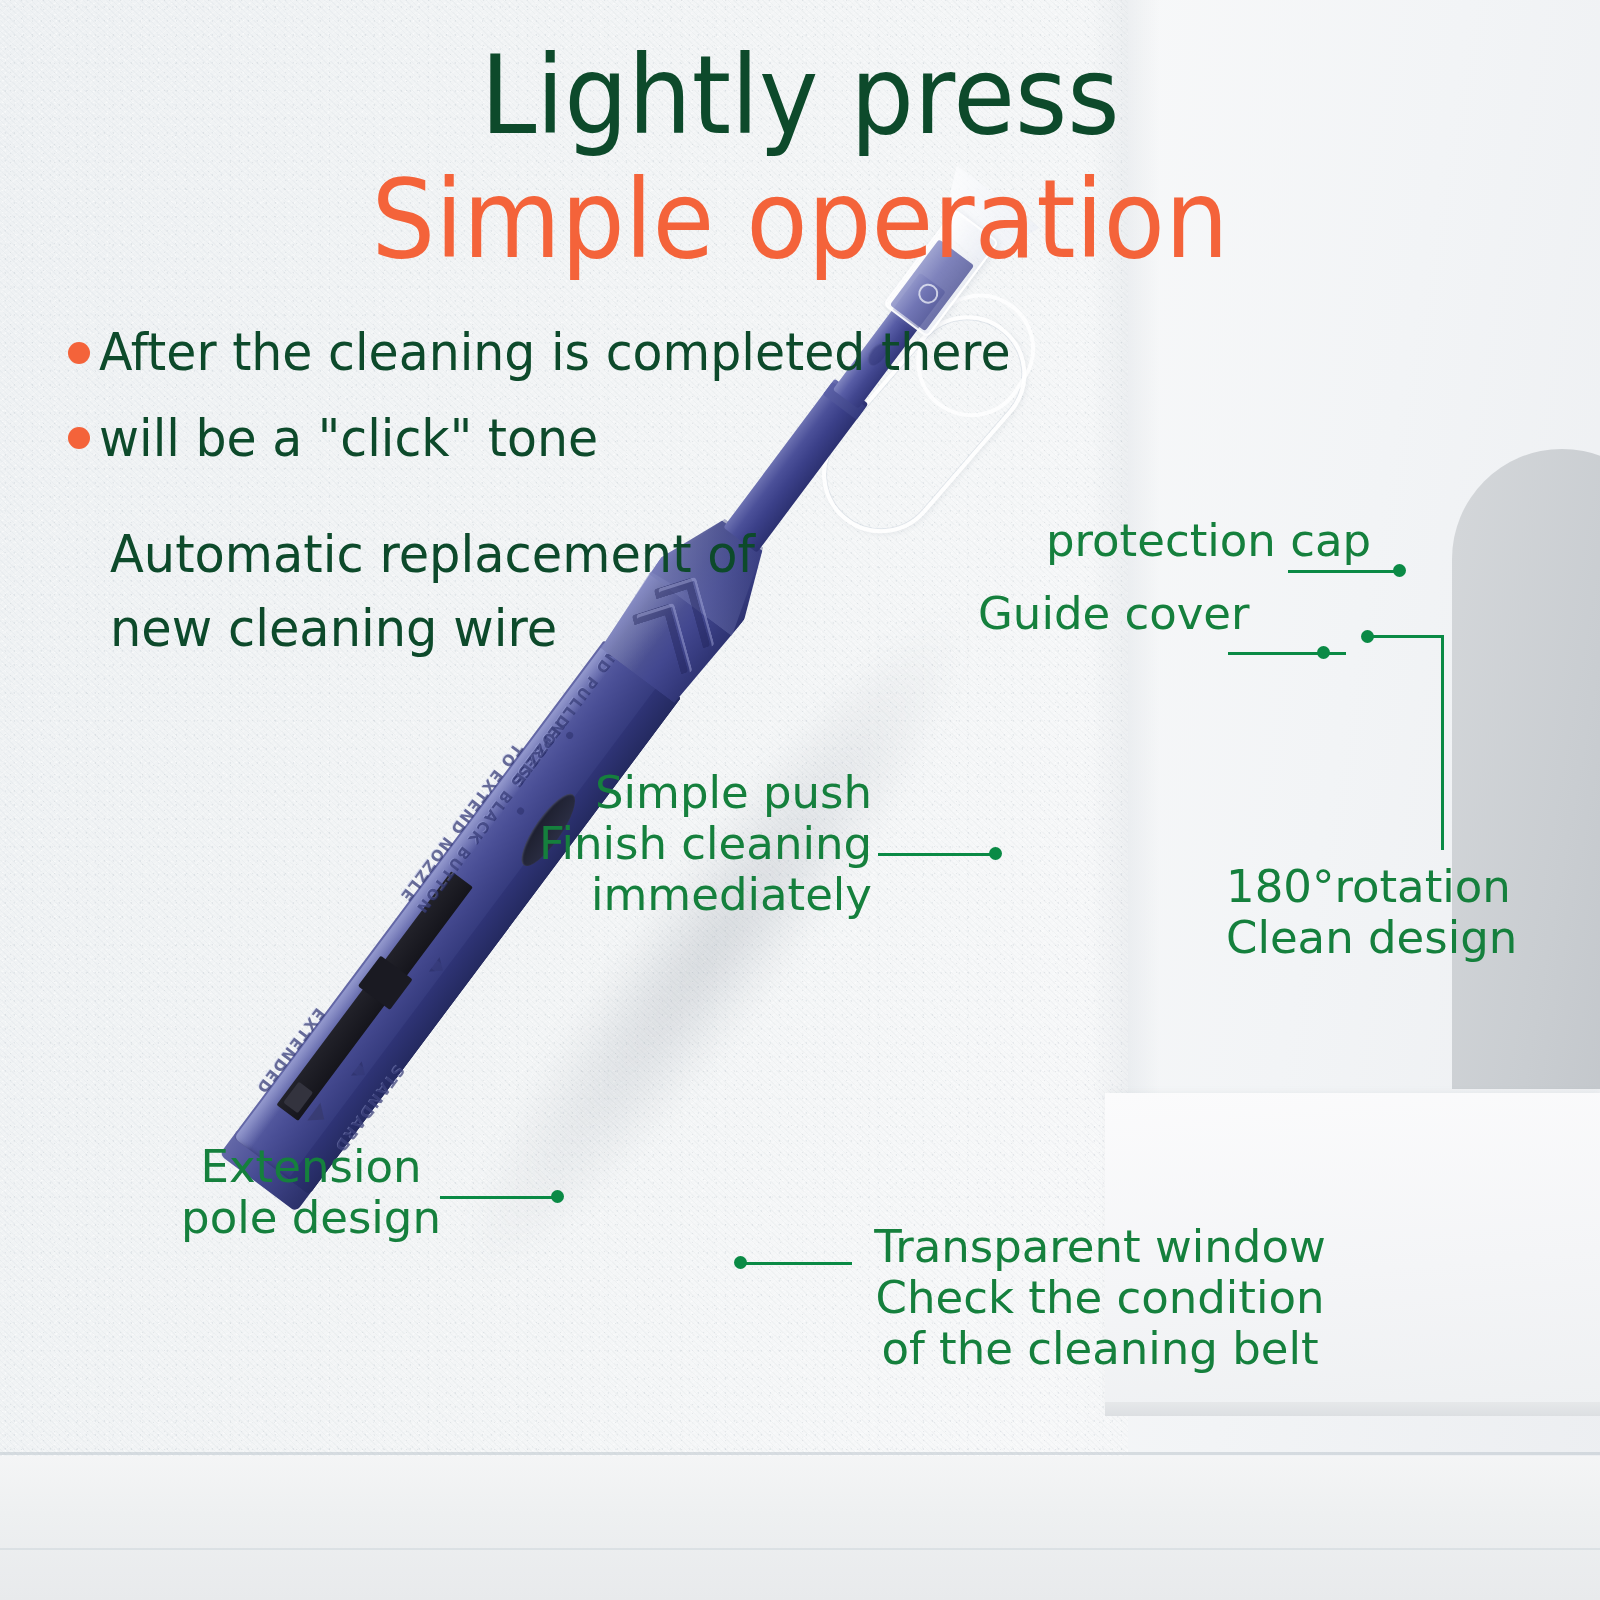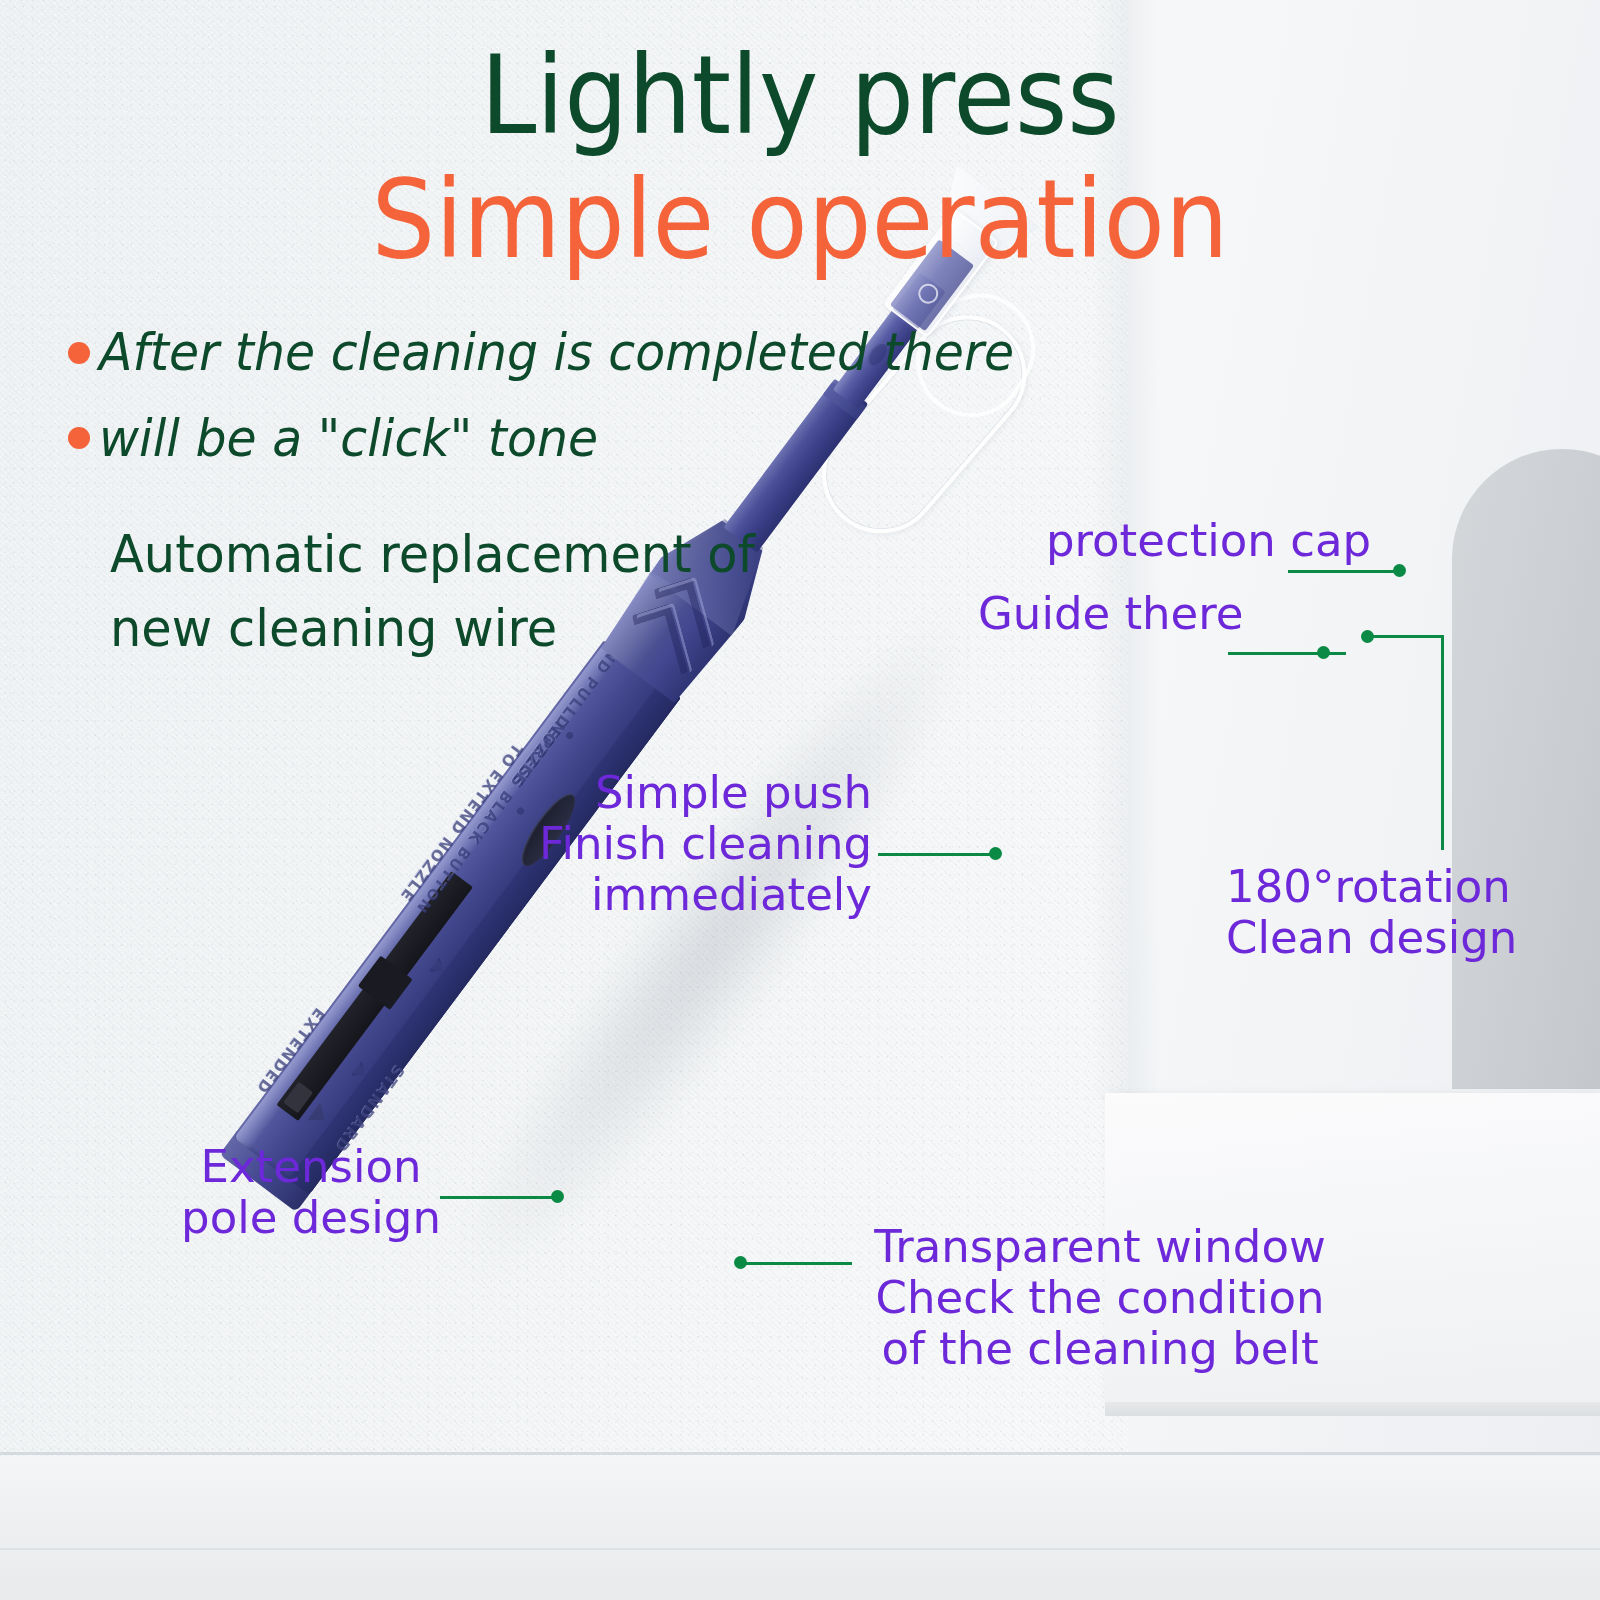--- a/index.html
+++ b/index.html
@@ -291,39 +291,39 @@
     letter-spacing:0px;
     transform:scaleX(.93);
   }
   .hd2 {
     position:absolute; left:0; top:166px; width:1600px; text-align:center;
     font-size:108px; line-height:1.0; font-weight:400;
     color:#f4633a;
     transform:scaleX(.93);
   }
 
-  .bullets { position:absolute; left:68px; top:326px; width:1190px;font-style:italic; }
+  .bullets { position:absolute; left:68px; top:326px; width:1190px; }
   .bullet-row { display:flex; align-items:center; margin-bottom:32px; }
   .bullet-dot {
     width:22px; height:22px; border-radius:50%;
     background:#f4633a; flex:0 0 auto; margin-right:9px;
   }
   .bullet-text {
     font-size:51px; color:#0d4a2b; line-height:1.05; white-space:nowrap;
     transform:scaleX(.96); transform-origin:left center;
   }
   .para {
     position:absolute; left:110px; top:518px;
     font-size:51px; color:#0d4a2b; line-height:1.46;
     transform:scaleX(.97); transform-origin:left top;
   }
 
   .lbl {
     position:absolute;
-    font-size:44px; color:#6d28d9; line-height:1.13;
+    font-size:44px; color:#15803d; line-height:1.13;
     white-space:pre-line;
   }
   .lbl-protection-cap { left:1046px; top:516px; font-size:45px; }
   .lbl-guide-cover    { left:978px;  top:589px; font-size:45px; }
   .lbl-lightly-push   { left:508px;  top:768px; text-align:right; width:364px; font-size:45px; }
   .lbl-rotation       { left:1226px; top:862px; font-size:45px; }
   .lbl-extension      { left:166px;  top:1142px; text-align:center; width:290px; font-size:45px; }
   .lbl-transparent    { left:860px;  top:1222px; text-align:center; width:480px; font-size:45px; }
 
   
@@ -414,21 +414,21 @@
   </div>
 </div>
 
 <div class="para" style="white-space:pre-line;">Automatic replacement of
 new cleaning wire</div>
 
 <div class="lbl lbl-protection-cap">protection cap</div>
 <div class="ln ln-h" style="left:1288px; top:570px; width:112px;"></div>
 <div class="ldot" style="left:1393px; top:564px;"></div>
 
-<div class="lbl lbl-guide-cover">Guide there</div>
+<div class="lbl lbl-guide-cover">Guide cover</div>
 <div class="ln ln-h" style="left:1228px; top:652px; width:118px;"></div>
 <div class="ldot" style="left:1317px; top:646px;"></div>
 
 <div class="ldot" style="left:1361px; top:630px;"></div>
 <div class="ln ln-h" style="left:1367px; top:635px; width:76px;"></div>
 <div class="ln ln-v" style="left:1441px; top:635px; height:215px;"></div>
 <div class="lbl lbl-rotation">180°rotation
 Clean design</div>
 
 <div class="lbl lbl-lightly-push">Simple push

